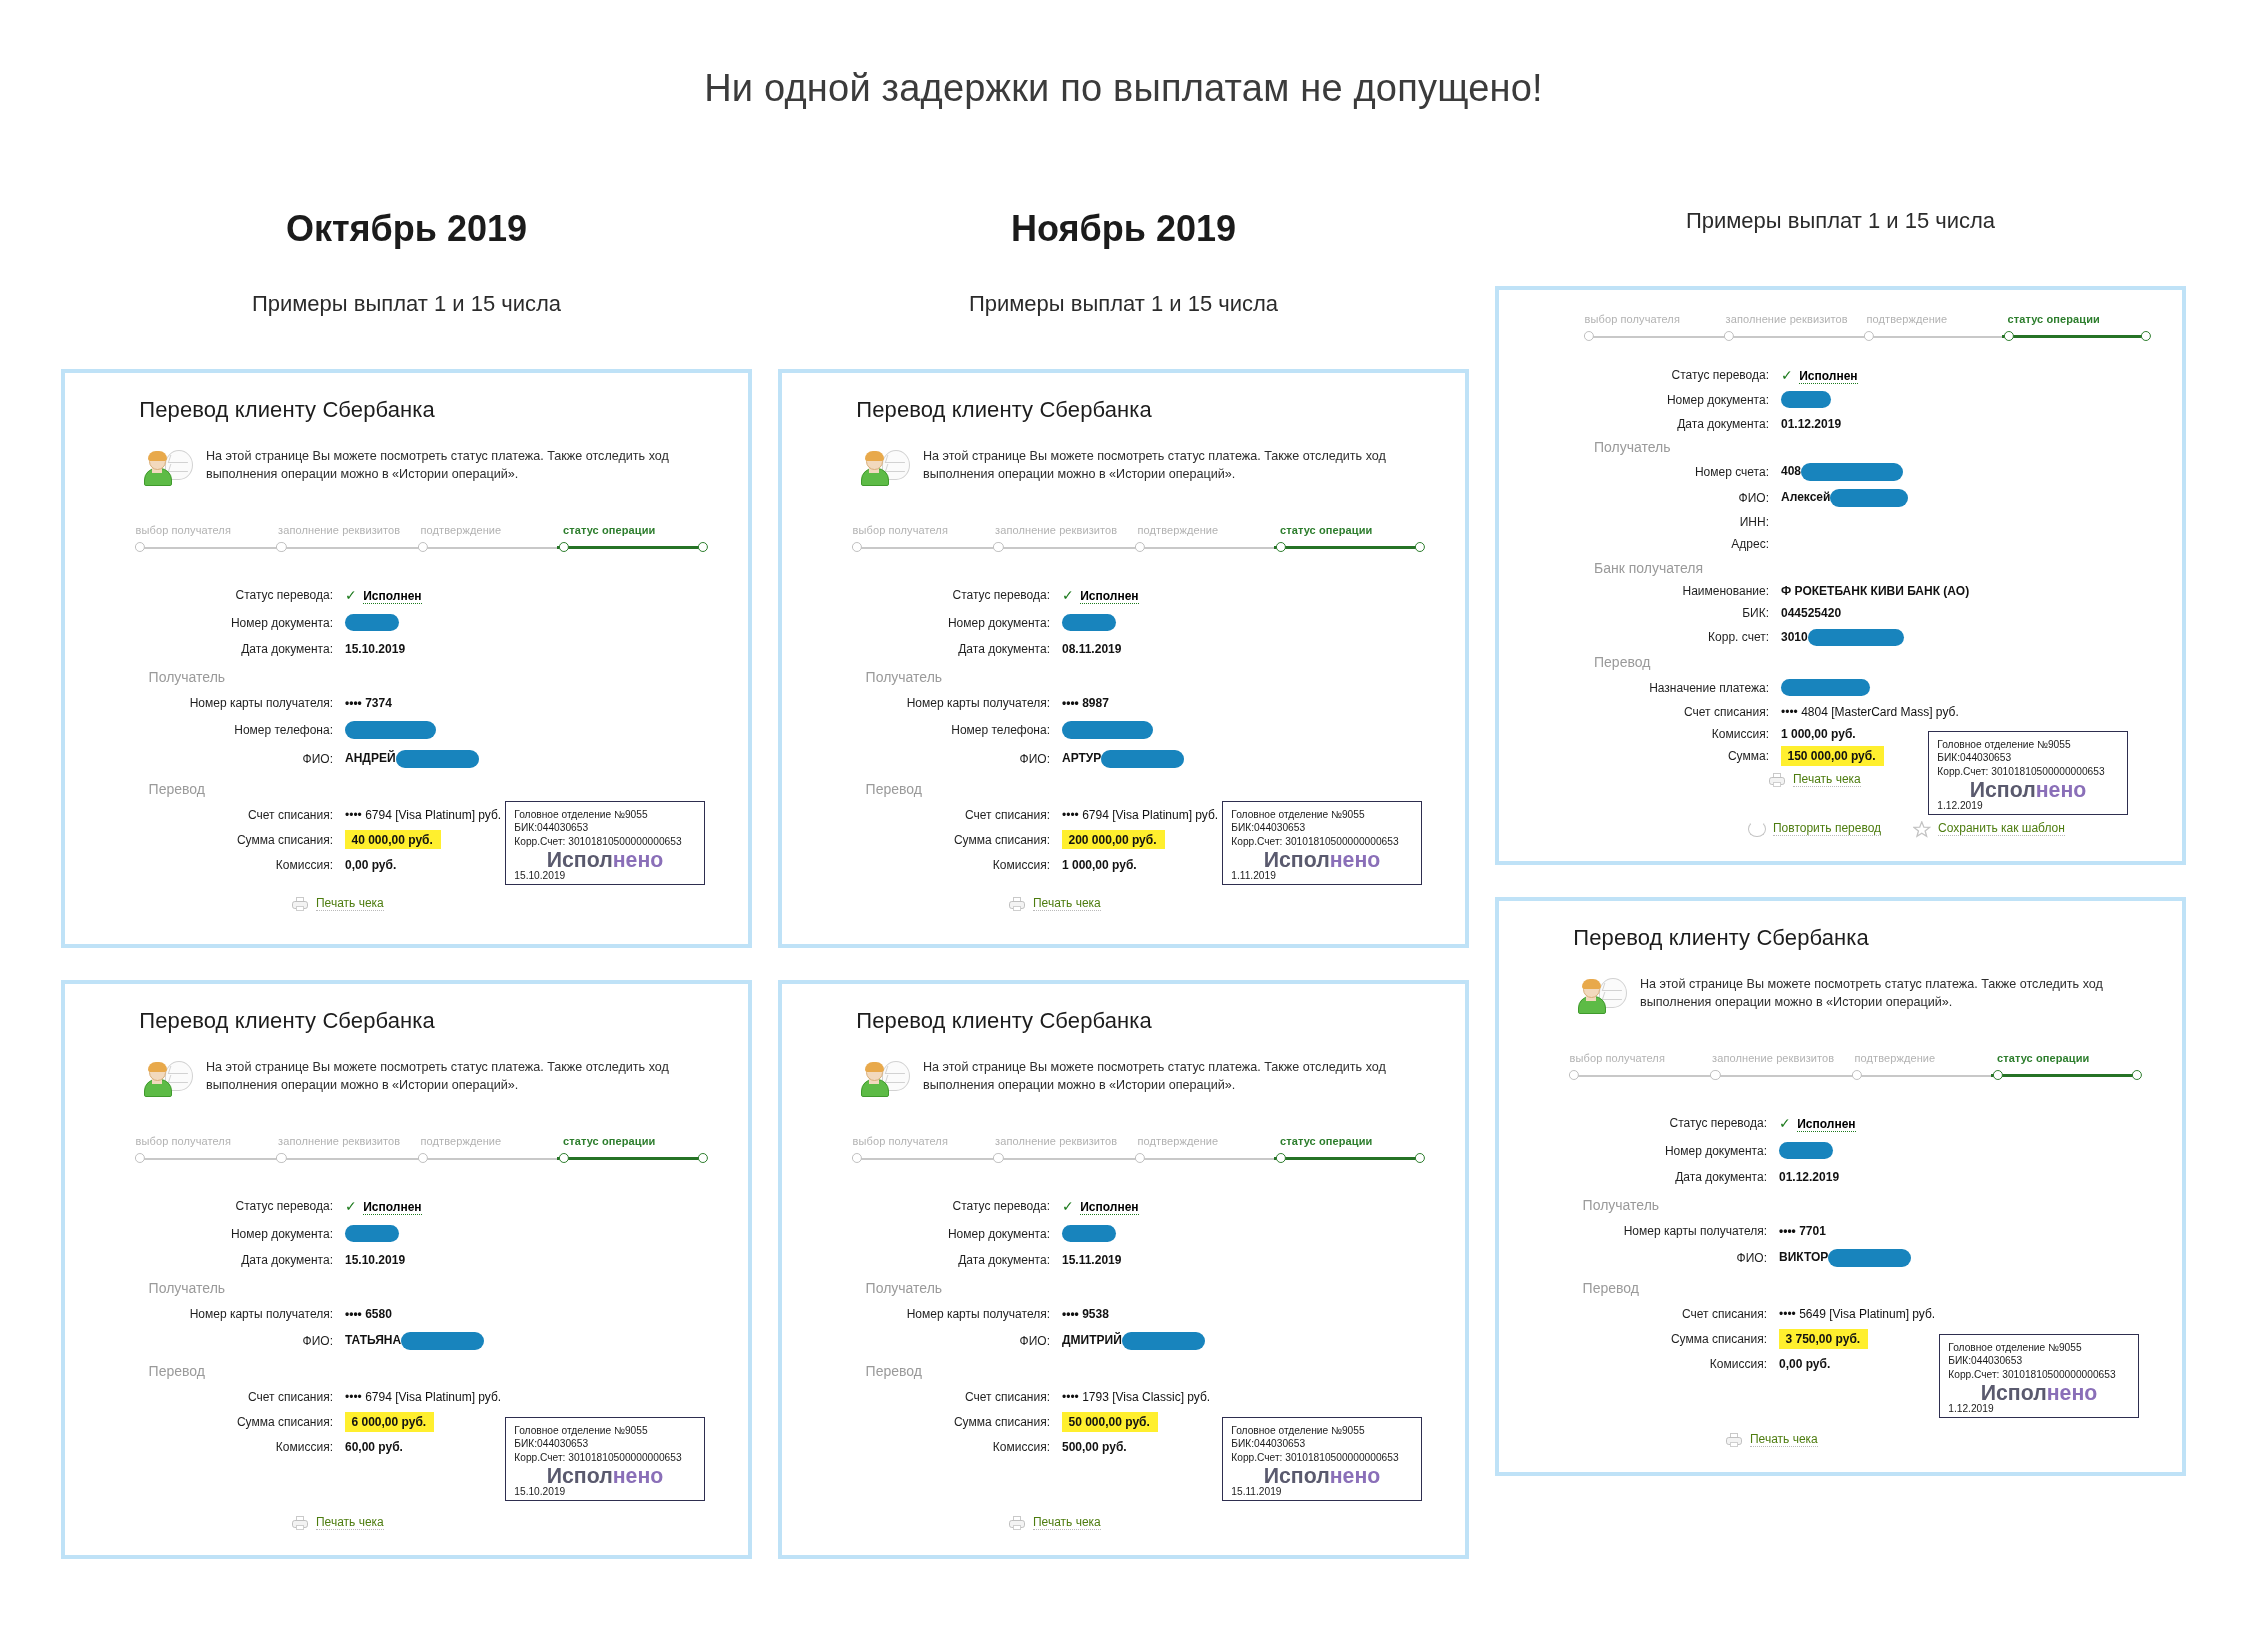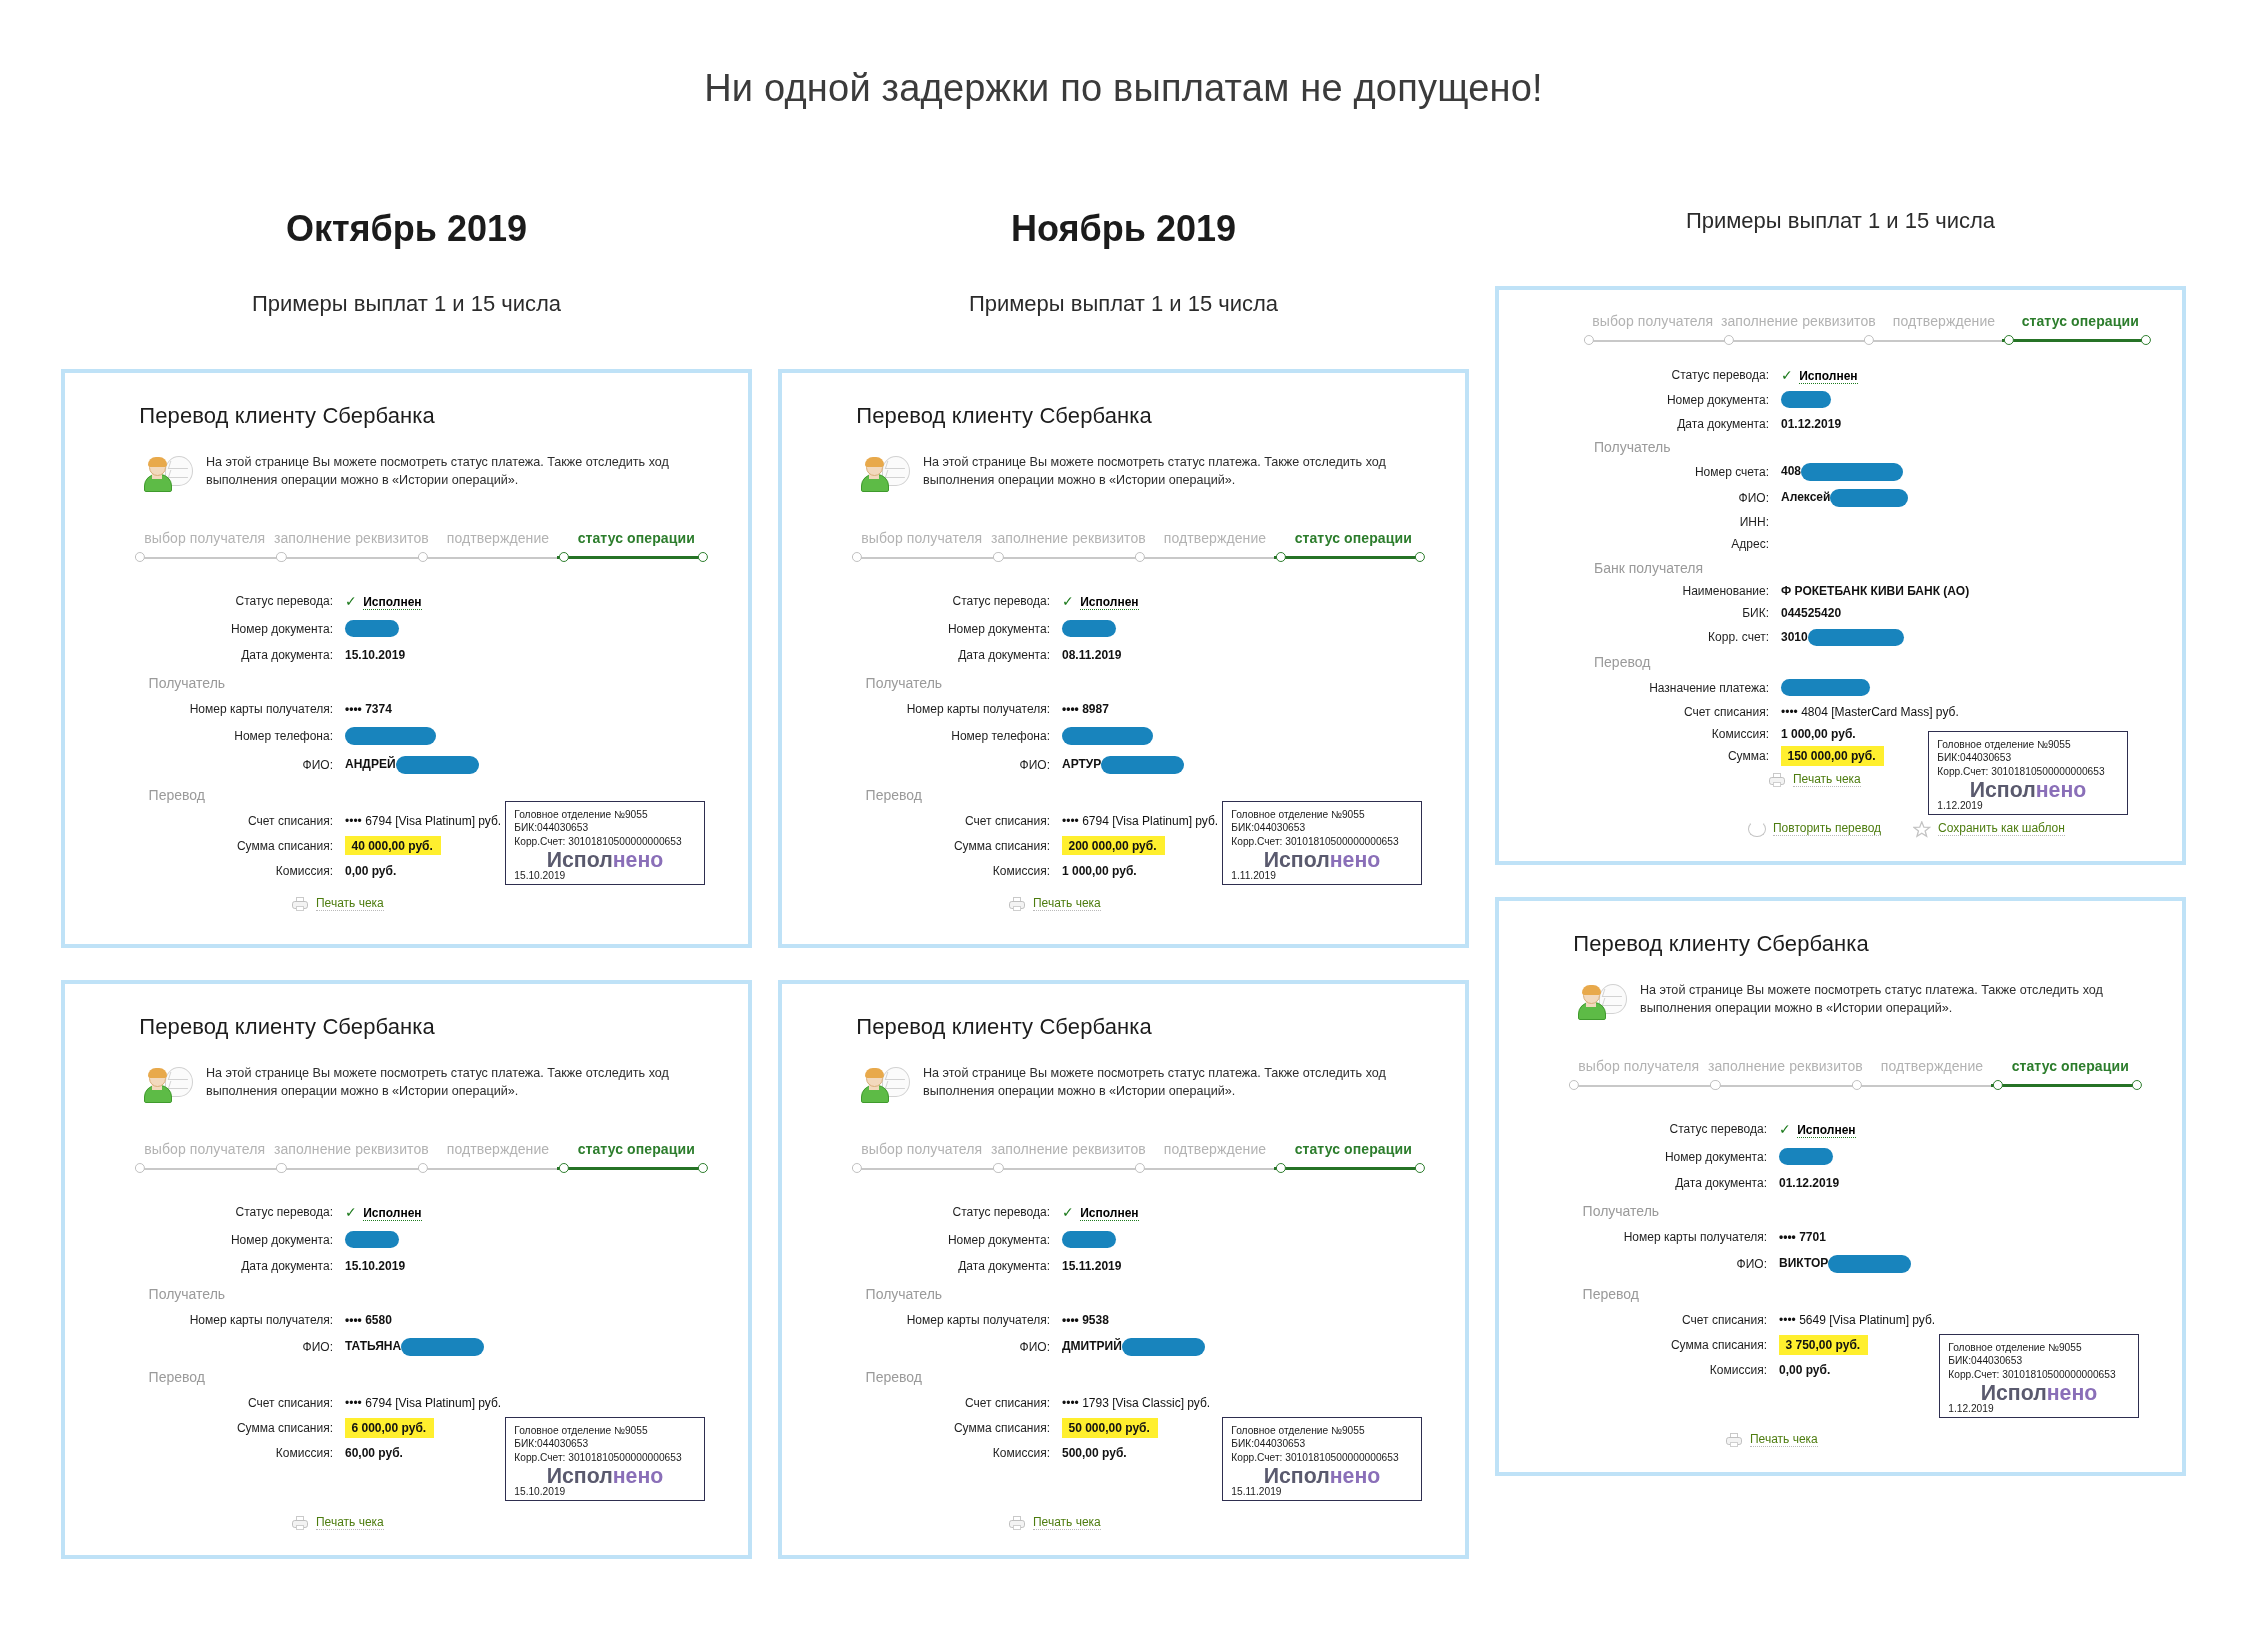--- a/index.html
+++ b/index.html
@@ -46,21 +46,21 @@
 
   .card {
     border: 4.6px solid #bfe2f7;
     background: #fff;
     width: 100%;
     height: 579px;
     position: relative;
     overflow: hidden;
     margin-bottom: 32px;
   }
-  .card-inner { position: absolute; inset: 0; padding: 24px 37px 11px 65px; }
+  .card-inner { position: absolute; inset: 0; padding: 18px 37px 11px 65px; }
 
   .sb-title {
     font-size: 22px;
     color: #1c1c1c;
     font-weight: 400;
     margin: 5.6px 0 0 9.3px;
     letter-spacing: 0.1px;
   }
 
   .intro { display: flex; align-items: flex-start; margin: 24px 0 0 13px; }
@@ -99,21 +99,21 @@
     font-size: 12.6px;
     line-height: 1.46;
     color: #2d2d2d;
     max-width: 519px;
   }
 
   
   .stepper { margin: 32px 0 0 0; position: relative; height: 41px; padding: 0 5.6px; }
   .step-labels { display: flex; position: relative; }
   .step-labels span {
-    font-size: 14px; color: #b2b2b2; text-align: center; flex: 1 1 0;
+    font-size: 11px; color: #b2b2b2; text-align: left; flex: 1 1 0;
     white-space: nowrap; letter-spacing: 0.1px;
   }
   .step-labels span.active { color: #2c7d2c; font-weight: 700; }
   .track { position: relative; height: 11px; margin-top: 6.5px; }
   .track .line-gray {
     position: absolute; left: 5.6px; right: 5.6px; top: 4.6px; height: 1.9px; background: #c8c8c8;
   }
   .track .line-green {
     position: absolute; right: 5.6px; top: 3.7px; height: 2.8px; width: 25%; background: #267326;
   }

